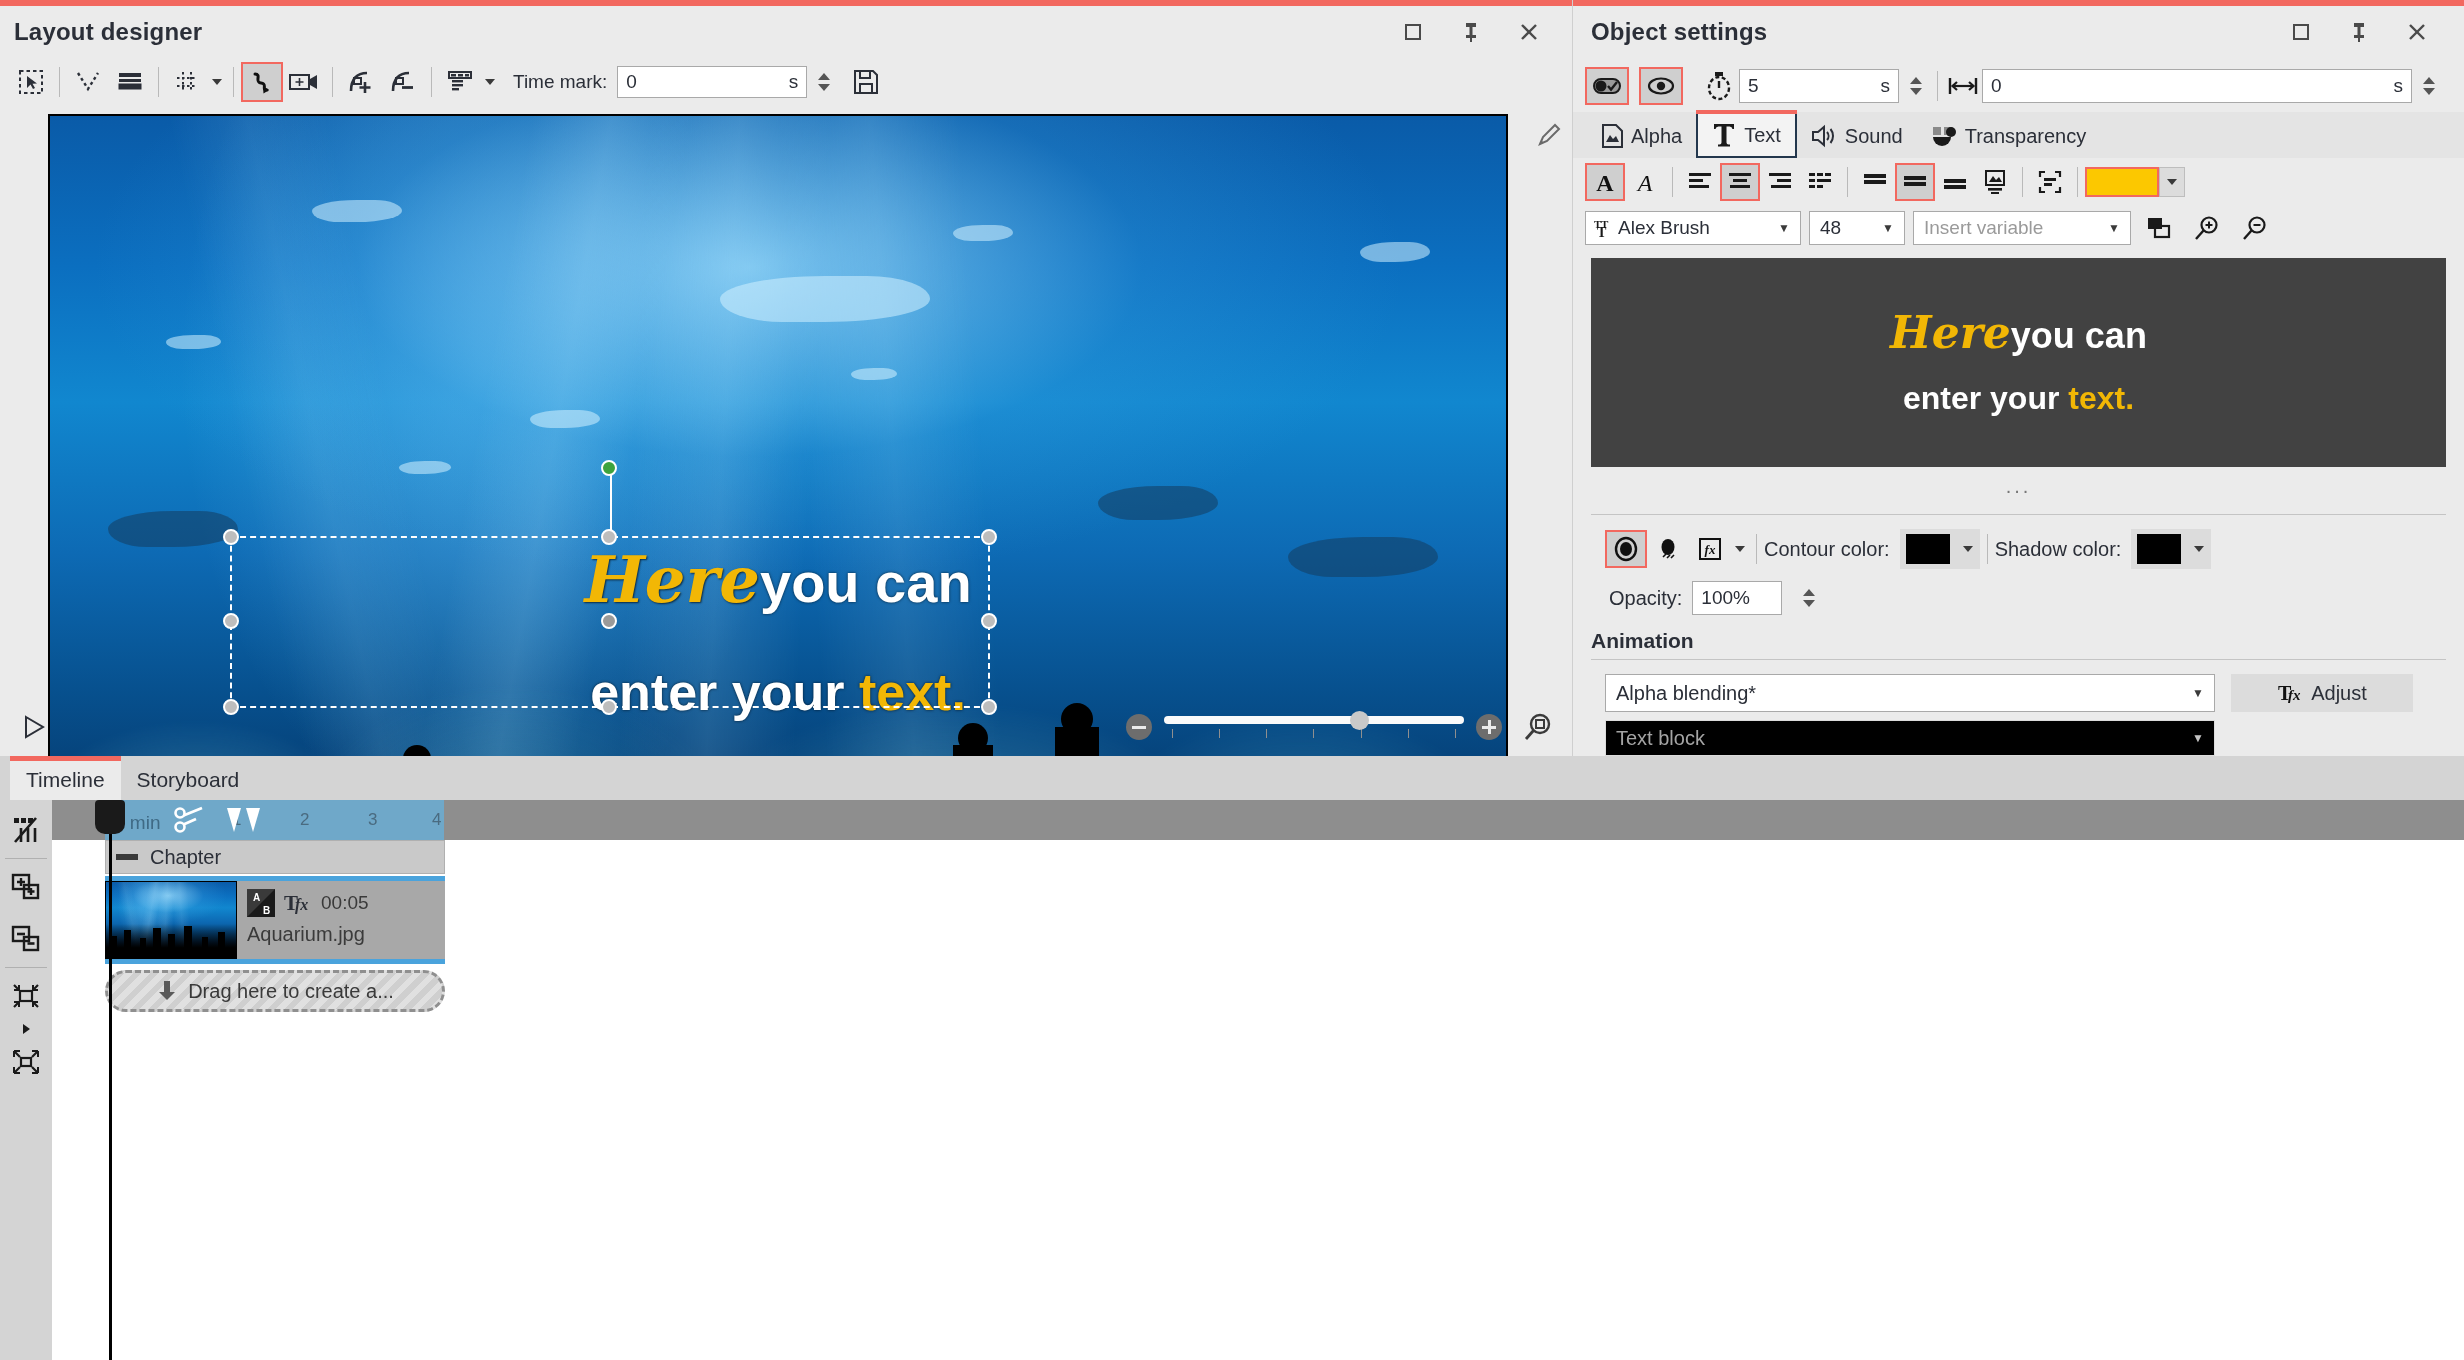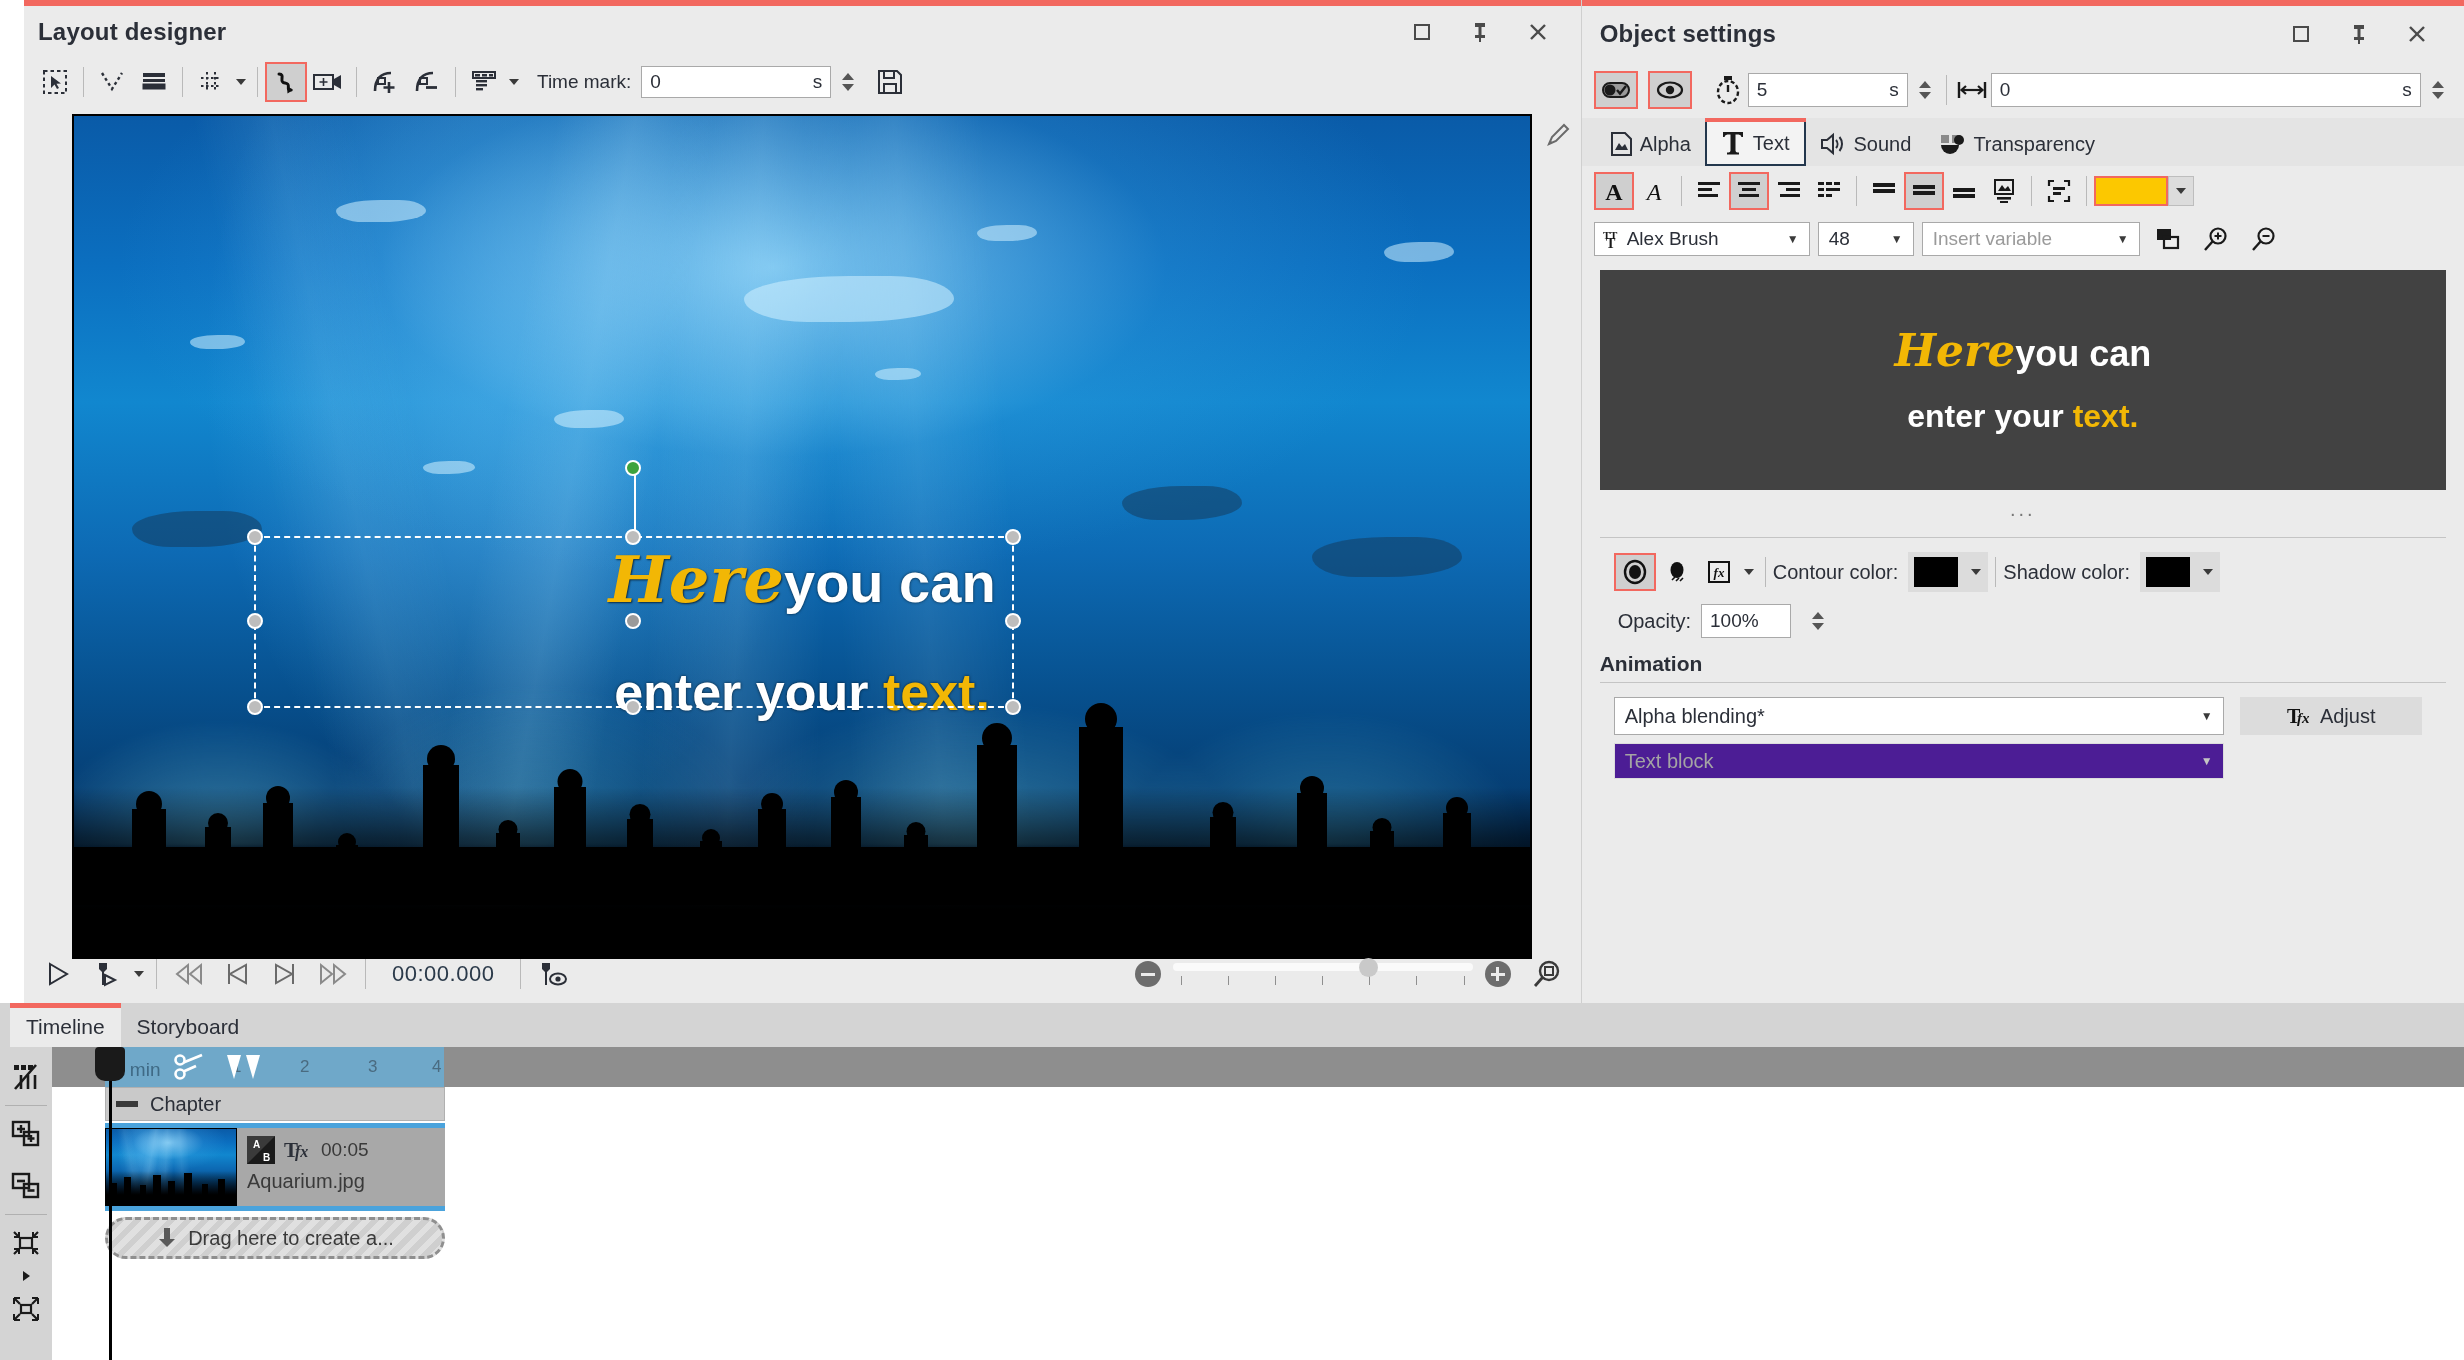--- a/index.html
+++ b/index.html
@@ -6,21 +6,21 @@
   body {
     width: 2464px; height: 1360px;
     font-family: "Liberation Sans", sans-serif;
     background: #ffffff;
     overflow: hidden;
     position: relative;
   }
   .app { position:absolute; inset:0; display:flex; flex-direction:column; }
 
   
-  .top-split { display:flex; height:1003px;padding-left:24px; }
+  .top-split { display:flex; height:756px; }
 
   
   .left-panel { width:1572px; background:#ebebeb; display:flex; flex-direction:column; position:relative; }
   .accent-bar { height:6px; background:#f2685f; width:100%; }
   .title-row { height:52px; display:flex; align-items:center; padding:0 14px; background:#ebebeb; }
   .panel-title { font-size:24px; font-weight:bold; color:#2b2f38; letter-spacing:0.2px; }
   .title-spacer { flex:1; }
   .win-btn { width:58px; height:44px; display:flex; align-items:center; justify-content:center;
              color:#4a4a4a; cursor:default; }
   .win-btn svg { display:block; }
@@ -188,21 +188,21 @@
   .opacity-row { display:flex; align-items:center; gap:10px; margin-top:12px; padding-left:18px; }
   .op-field { width:90px; height:34px; background:#fff; border:1px solid #a9a9a9; display:flex;
               align-items:center; padding:0 8px; font-size:19px; color:#2b2f38; }
 
   .anim-row { display:flex; align-items:center; gap:16px; margin-top:14px; padding-left:14px; }
   .anim-combo { width:610px; height:38px; background:#fff; border:1px solid #a9a9a9; display:flex;
                 align-items:center; padding:0 10px; font-size:20px; color:#2b2f38; }
   .adjust-btn { width:182px; height:38px; background:#dcdcdc; display:flex; align-items:center;
                 justify-content:center; gap:8px; font-size:20px; color:#2b2f38; }
   .dim-label { margin-top:14px; padding-left:18px; font-size:20px; color:#9a9a9a; }
-  .dim-combo { margin:8px 17px 0 14px; width:610px; height:36px; background:#4c1d95; border:1px solid #dcdcdc;
+  .dim-combo { margin:8px 17px 0 14px; width:610px; height:36px; background:#000000; border:1px solid #dcdcdc;
                display:flex; align-items:center; padding:0 10px; font-size:20px; color:#a4a4a4; }
   .chk-row { display:flex; align-items:center; gap:12px; margin-top:16px; padding-left:14px; }
   .chk { width:24px; height:24px; background:#fff; border:1px solid #9a9a9a; }
 
   
   .bottom { flex:1; background:#d4d4d4; display:flex; flex-direction:column; position:relative; }
   .tl-tabs { height:44px; display:flex; align-items:flex-end; padding-left:10px; background:#d4d4d4; }
   .tl-tab { height:40px; padding:0 16px; display:flex; align-items:center; font-size:21px;
             color:#2b2f38; position:relative; }
   .tl-tab.active { background:#ebebeb; }

